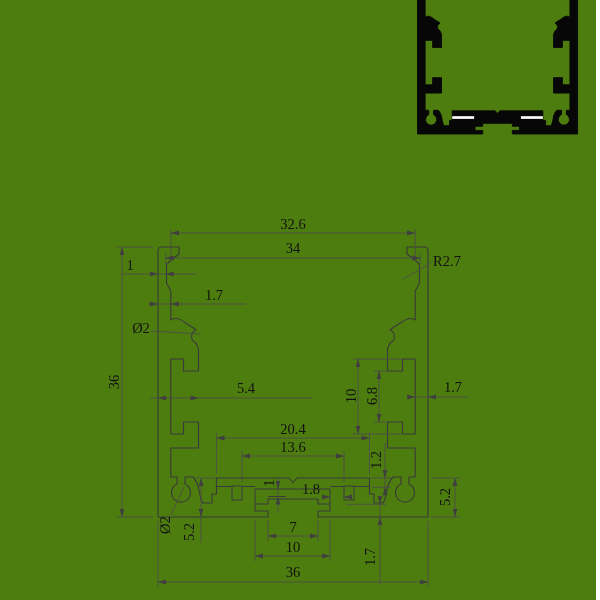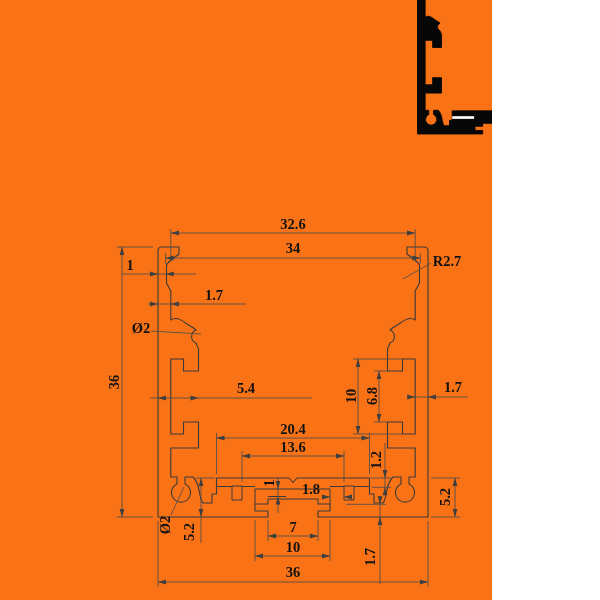--- a/index.html
+++ b/index.html
@@ -1,16 +1,16 @@
 <!DOCTYPE html>
 <html><head>
 <meta charset="utf-8">
 <style>
   html,body{margin:0;padding:0;background:#ffffff;}
-  .stage{width:492px;height:600px;position:relative;overflow:hidden;background:#f97316;font-weight:bold;}
+  .stage{width:596px;height:600px;position:relative;overflow:hidden;background:#4d7c0f;}
   svg{display:block;}
   text{font-family:"Liberation Serif","DejaVu Serif",serif;font-size:14.5px;fill:#121212;}
   .outline{fill:none;stroke:#3a3a3a;stroke-width:1.1;stroke-linejoin:round;}
   .inner{fill:none;stroke:#3a3a3a;stroke-width:1;stroke-linejoin:round;}
   .dim{stroke:#4d4d4d;stroke-width:0.85;fill:none;}
   .arr{fill:#3f3f3f;stroke:none;}
   .solid{fill:#070707;stroke:#070707;stroke-width:1.5;fill-rule:evenodd;}
   .whitebit{fill:#ffffff;stroke:none;}
 </style>
 </head>

